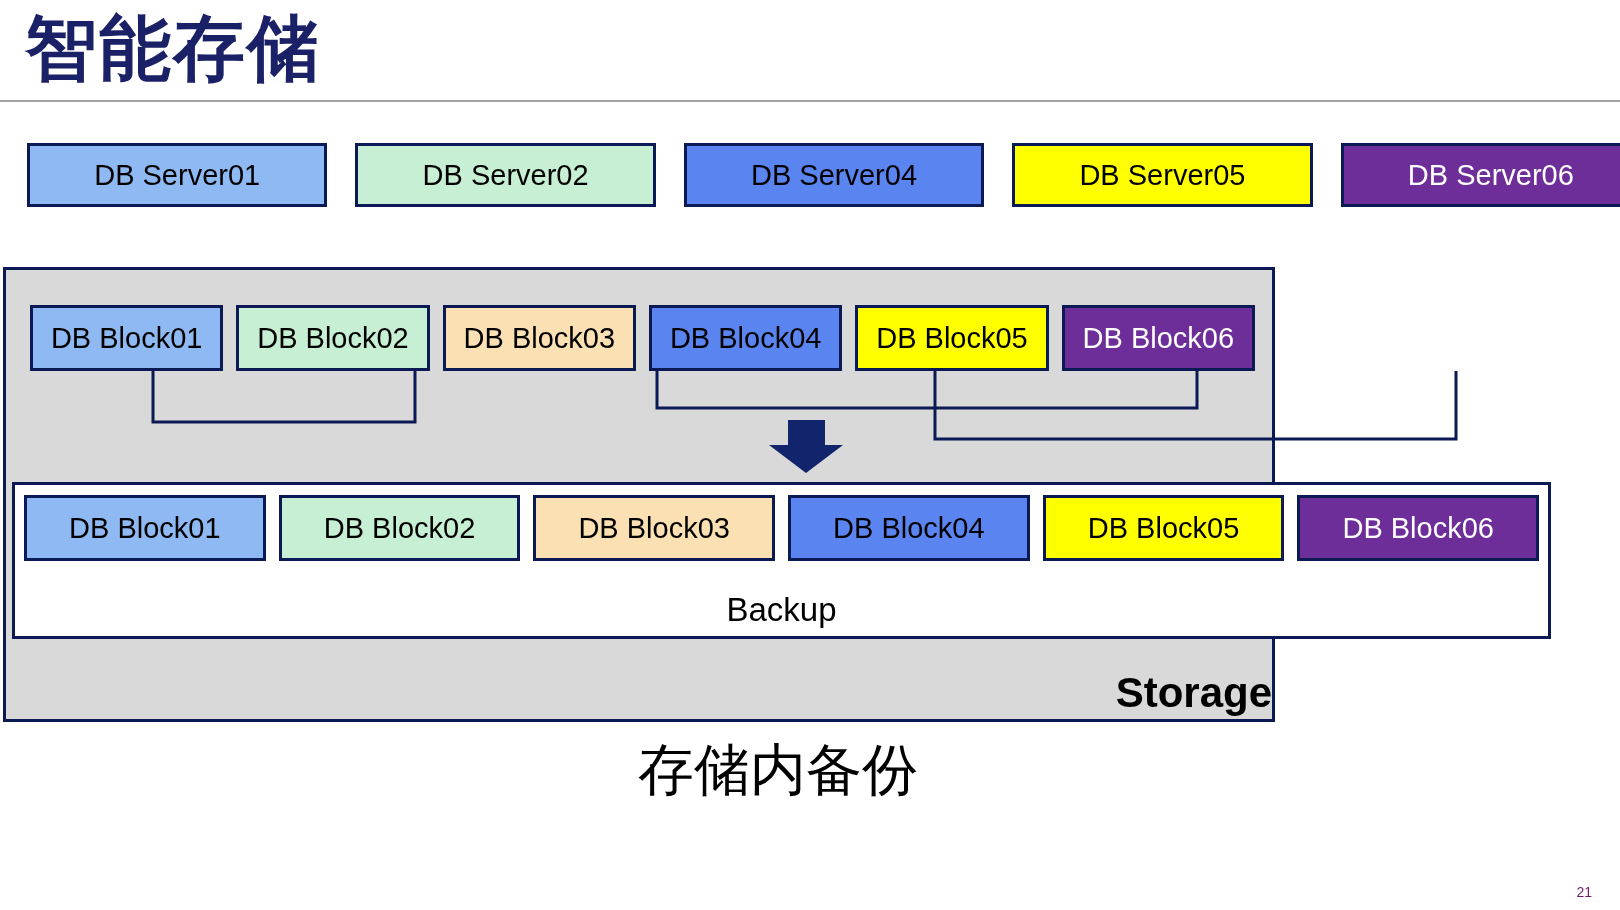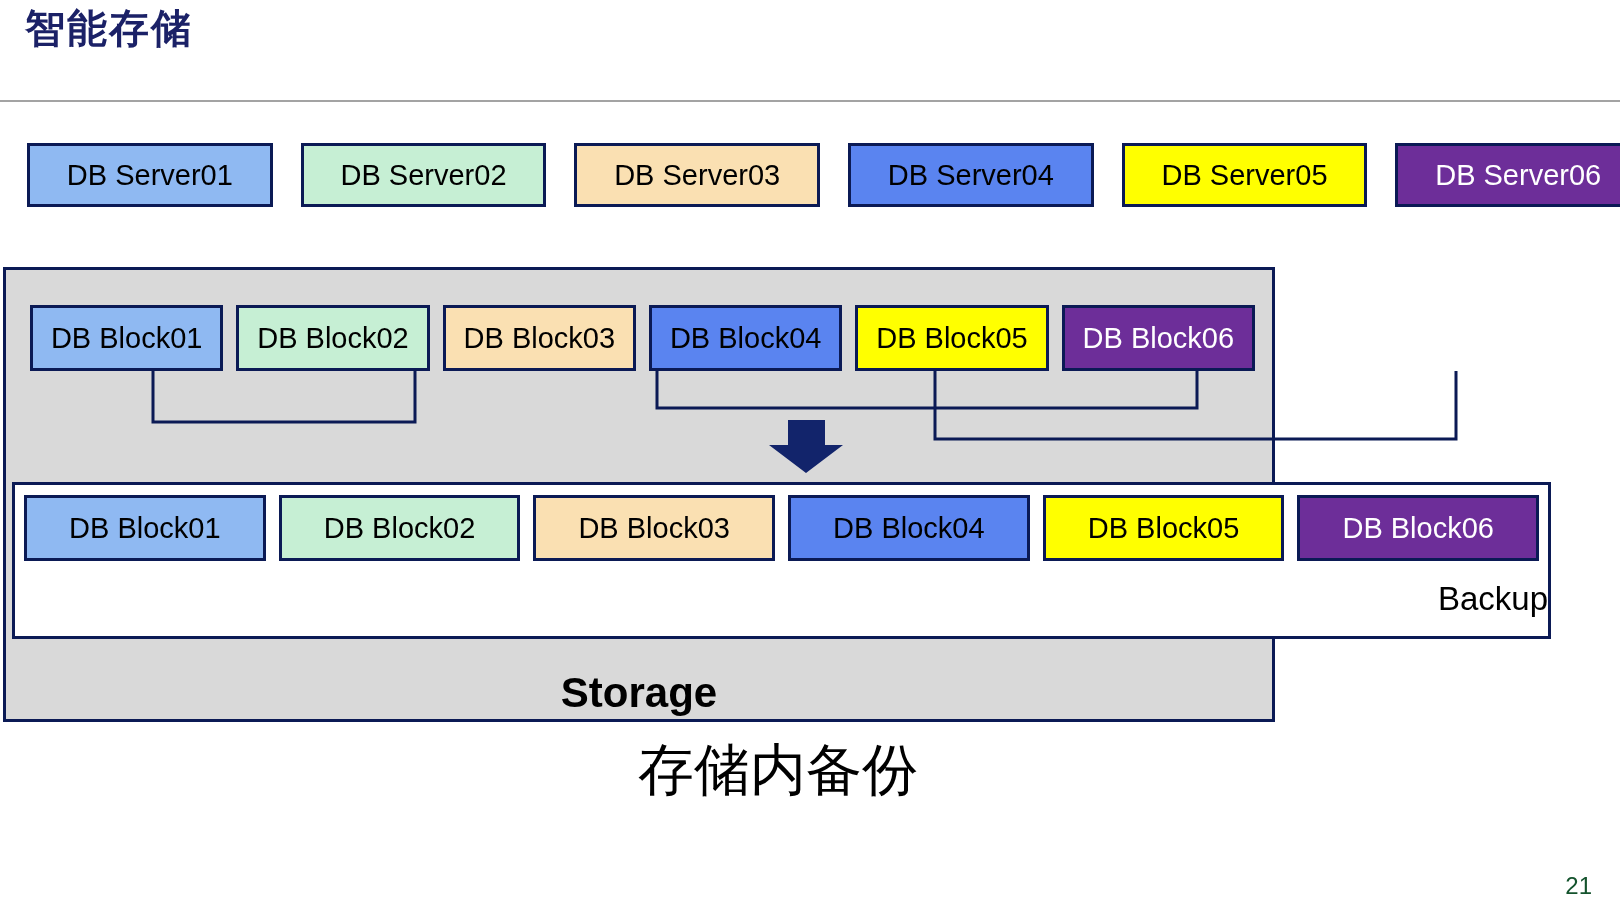--- a/index.html
+++ b/index.html
@@ -6,21 +6,21 @@
   *{box-sizing:border-box;}
   .slide{
     position:relative;
     width:1620px;height:910px;
     background:#ffffff;
     overflow:hidden;
     font-family:"Liberation Sans","DejaVu Sans",sans-serif;
   }
   .title{
     position:absolute;left:25px;top:2px;
-    font-size:40px;font-weight:bold;color:#1B2167;
+    font-size:72px;font-weight:bold;color:#1B2167;
     line-height:1.3;letter-spacing:2px;margin:0;
   }
   .title-rule{
     position:absolute;left:0;right:0;top:100px;height:2px;background:#A3A3A3;
   }
   .server-row{
     position:absolute;left:27px;top:143px;width:1614px;height:64px;
     display:flex;gap:28px;
   }
   .box{
@@ -42,48 +42,47 @@
   }
   .white-box{
     position:absolute;left:6px;top:212px;width:1539px;height:157px;
     background:#ffffff;border:3px solid #0B1A55;
   }
   .block-row-bottom{
     position:absolute;left:9px;right:9px;top:10px;height:66px;
     display:flex;gap:13px;
   }
   .backup-label{
-    position:absolute;left:0;right:0;bottom:18px;
-    text-align:right;font-size:33px;color:#000;
+    position:absolute;left:0;right:0;bottom:7px;
+    text-align:center;font-size:33px;color:#000;
   }
   .storage-label{
     position:absolute;left:0;right:0;bottom:2px;
-    text-align:center;font-size:42px;font-weight:bold;color:#000;
+    text-align:right;font-size:42px;font-weight:bold;color:#000;
   }
   .captions{
     position:absolute;left:638px;top:736px;
     font-size:56px;color:#000;line-height:68px;
   }
   .page-number{
     position:absolute;right:28px;bottom:10px;
-    font-size:24px;color:#14532d;
+    font-size:14px;color:#701a75;
   }
 </style>
 </head>
 <body>
 
 <div class="slide">
 
   <h1 class="title">智能存储</h1>
   <div class="title-rule"></div>
 
   <div class="server-row">
       <div class="box" style="background: rgb(143, 185, 242); color: rgb(0, 0, 0);">DB Server01</div>
       <div class="box" style="background: rgb(198, 239, 212); color: rgb(0, 0, 0); text-align: right;">DB Server02</div>
-      <div class="box" style="background: rgb(250, 224, 178); color: rgb(0, 0, 0);">DB Server03</div>
       <div class="box" style="background: rgb(90, 132, 240); color: rgb(0, 0, 0);">DB Server04</div>
       <div class="box" style="background: rgb(255, 255, 0); color: rgb(0, 0, 0);">DB Server05</div>
       <div class="box" style="background: rgb(109, 46, 153); color: rgb(255, 255, 255);">DB Server06</div>
     </div>
 
   <div class="gray-box">
 
     <div class="block-row-top">
         <div class="box" style="background: rgb(143, 185, 242); color: rgb(0, 0, 0);">DB Block01</div>
         <div class="box" style="background: rgb(198, 239, 212); color: rgb(0, 0, 0);">DB Block02</div>

